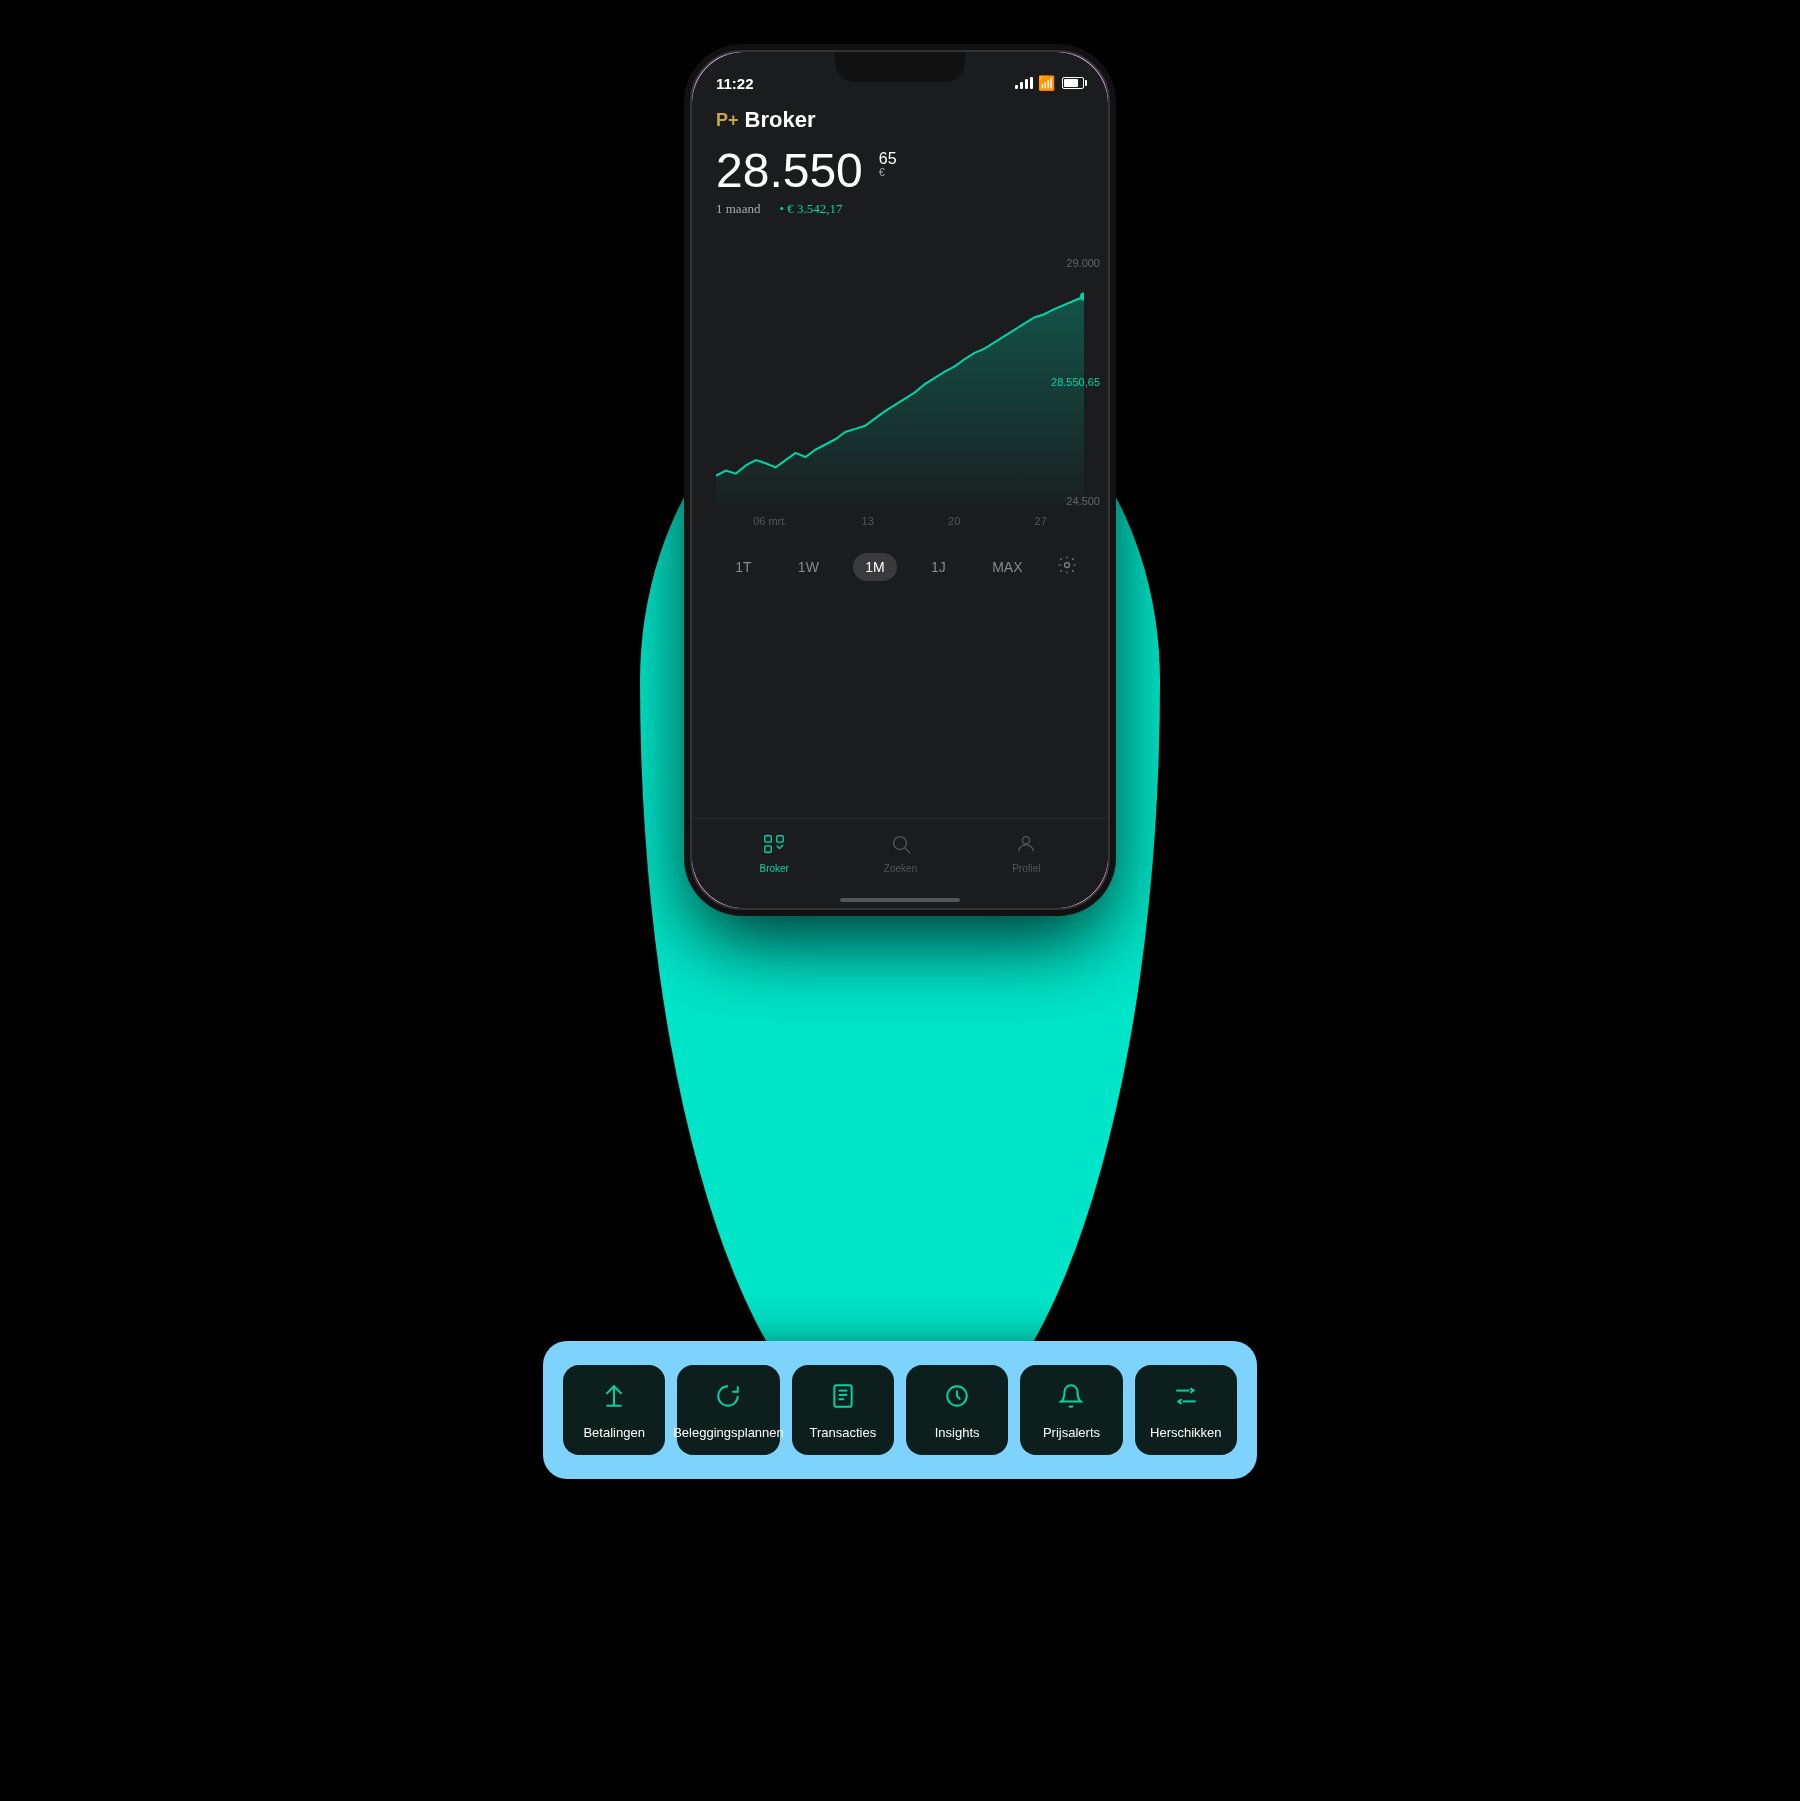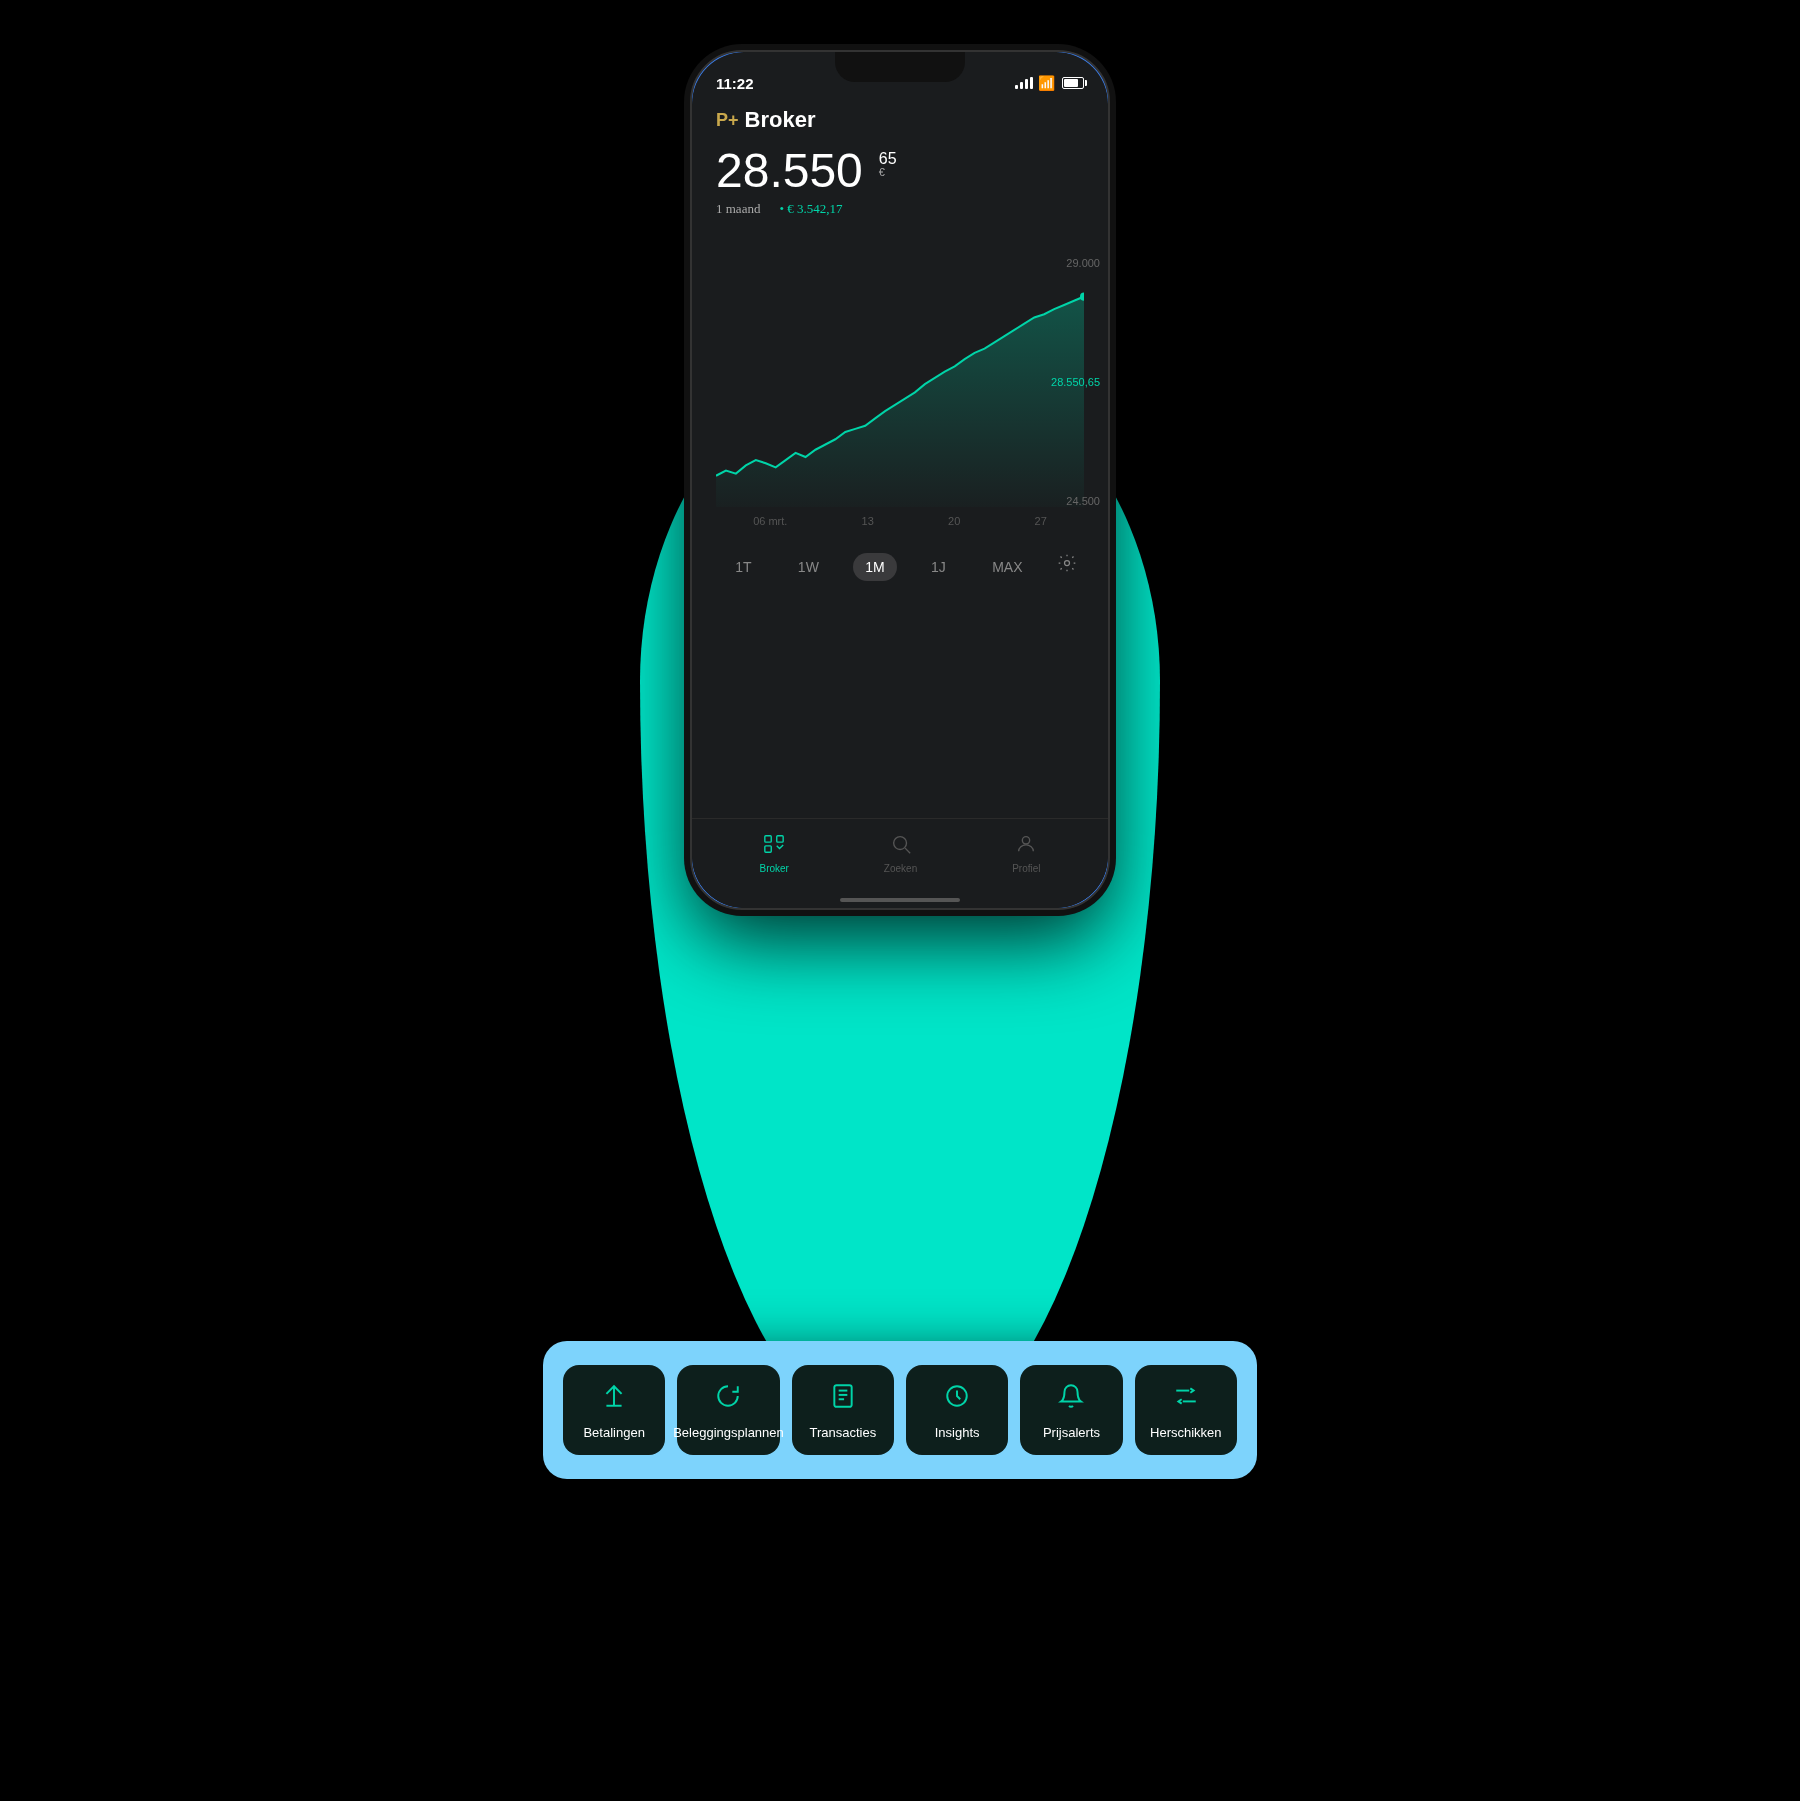--- a/index.html
+++ b/index.html
@@ -42,21 +42,21 @@
       position: absolute;
       top: 50px;
       left: 50%;
       transform: translateX(-50%);
       z-index: 2;
     }
 
     .phone {
       width: 420px;
       height: 860px;
-      background: #3b82f6;
+      background: #f0abfc;
       border-radius: 52px;
       border: 2px solid #333;
       position: relative;
       overflow: hidden;
       box-shadow: 0 0 0 6px #111, 0 30px 80px rgba(0,0,0,0.8);
     }
 
     
     .notch {
       position: absolute;
@@ -268,21 +268,21 @@
 
     .chart-date {
       color: #555;
       font-size: 11px;
     }
 
     
     .period-selector {
       display: flex;
       justify-content: space-around;
-      align-items: flex-start;
+      align-items: center;
       padding: 16px 20px 10px;
     }
 
     .period-btn {
       color: #888;
       font-size: 14px;
       font-weight: 500;
       padding: 6px 12px;
       border-radius: 20px;
       cursor: pointer;

